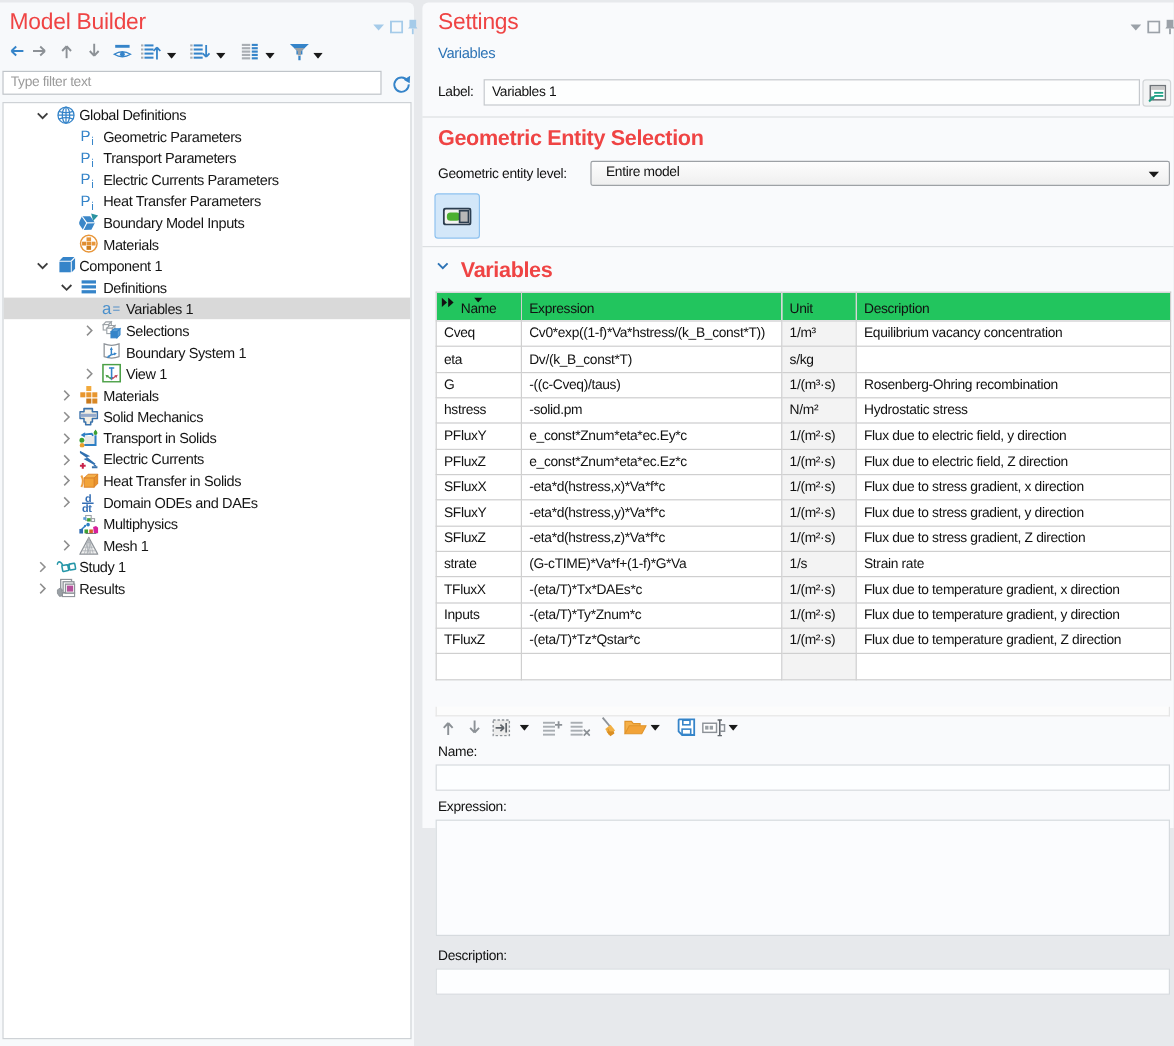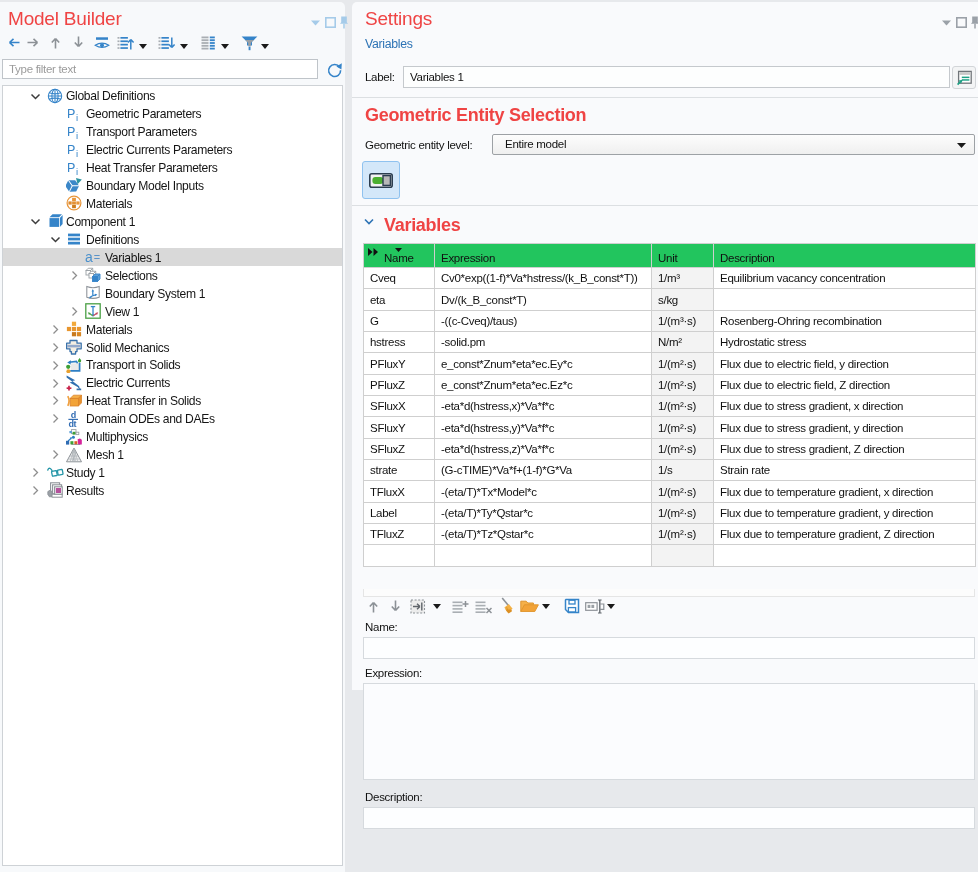--- a/index.html
+++ b/index.html
@@ -631,27 +631,27 @@
           <td>Flux due to stress gradient, Z direction</td>
         </tr>
 <tr>
           <td>strate</td>
           <td>(G-cTIME)*Va*f+(1-f)*G*Va</td>
           <td class="u">1/s</td>
           <td>Strain rate</td>
         </tr>
 <tr>
           <td>TFluxX</td>
-          <td>-(eta/T)*Tx*Model*c</td>
+          <td>-(eta/T)*Tx*DAEs*c</td>
           <td class="u">1/(m²·s)</td>
           <td>Flux due to temperature gradient, x direction</td>
         </tr>
 <tr>
-          <td>Label</td>
-          <td>-(eta/T)*Ty*Qstar*c</td>
+          <td>Inputs</td>
+          <td>-(eta/T)*Ty*Znum*c</td>
           <td class="u">1/(m²·s)</td>
           <td>Flux due to temperature gradient, y direction</td>
         </tr>
 <tr>
           <td>TFluxZ</td>
           <td>-(eta/T)*Tz*Qstar*c</td>
           <td class="u">1/(m²·s)</td>
           <td>Flux due to temperature gradient, Z direction</td>
         </tr>
 <tr>

